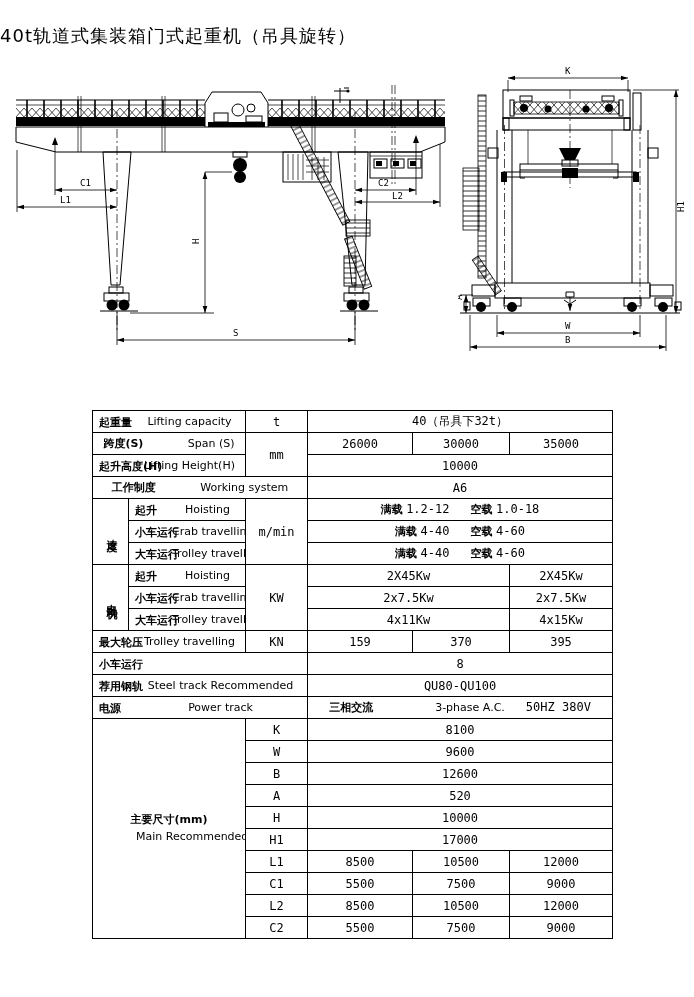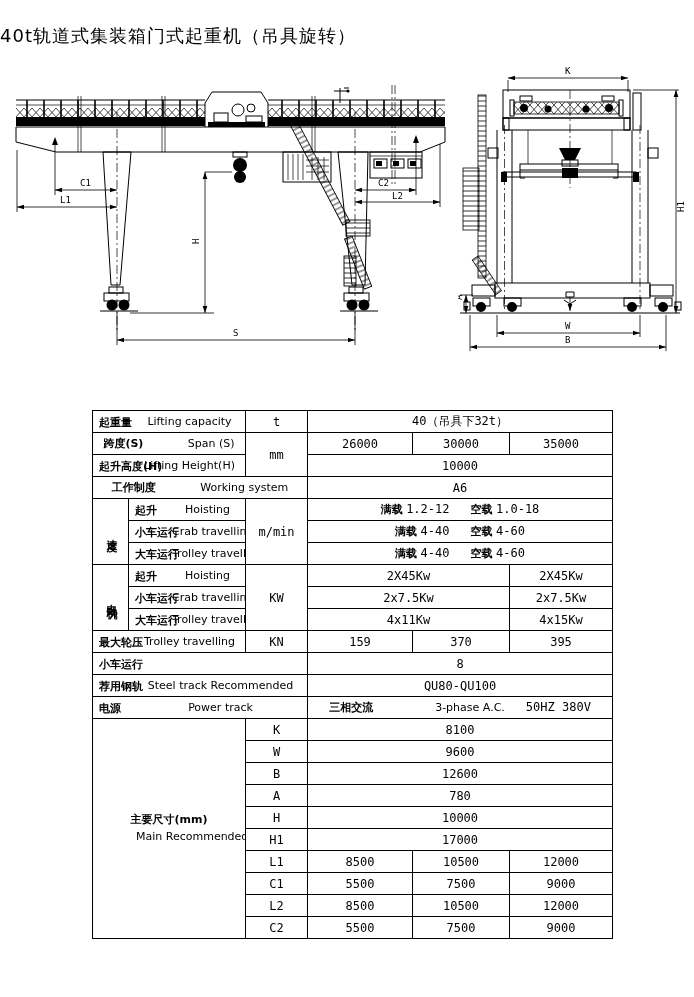--- a/index.html
+++ b/index.html
@@ -430,21 +430,21 @@
       <tr>
         <td class="dimcell">W</td>
         <td colspan="3" class="num">9600</td>
       </tr>
       <tr>
         <td class="dimcell">B</td>
         <td colspan="3" class="num">12600</td>
       </tr>
       <tr>
         <td class="dimcell">A</td>
-        <td colspan="3" class="num">780</td>
+        <td colspan="3" class="num">520</td>
       </tr>
       <tr>
         <td class="dimcell">H</td>
         <td colspan="3" class="num">10000</td>
       </tr>
       <tr>
         <td class="dimcell">H1</td>
         <td colspan="3" class="num">17000</td>
       </tr>
       <tr>

